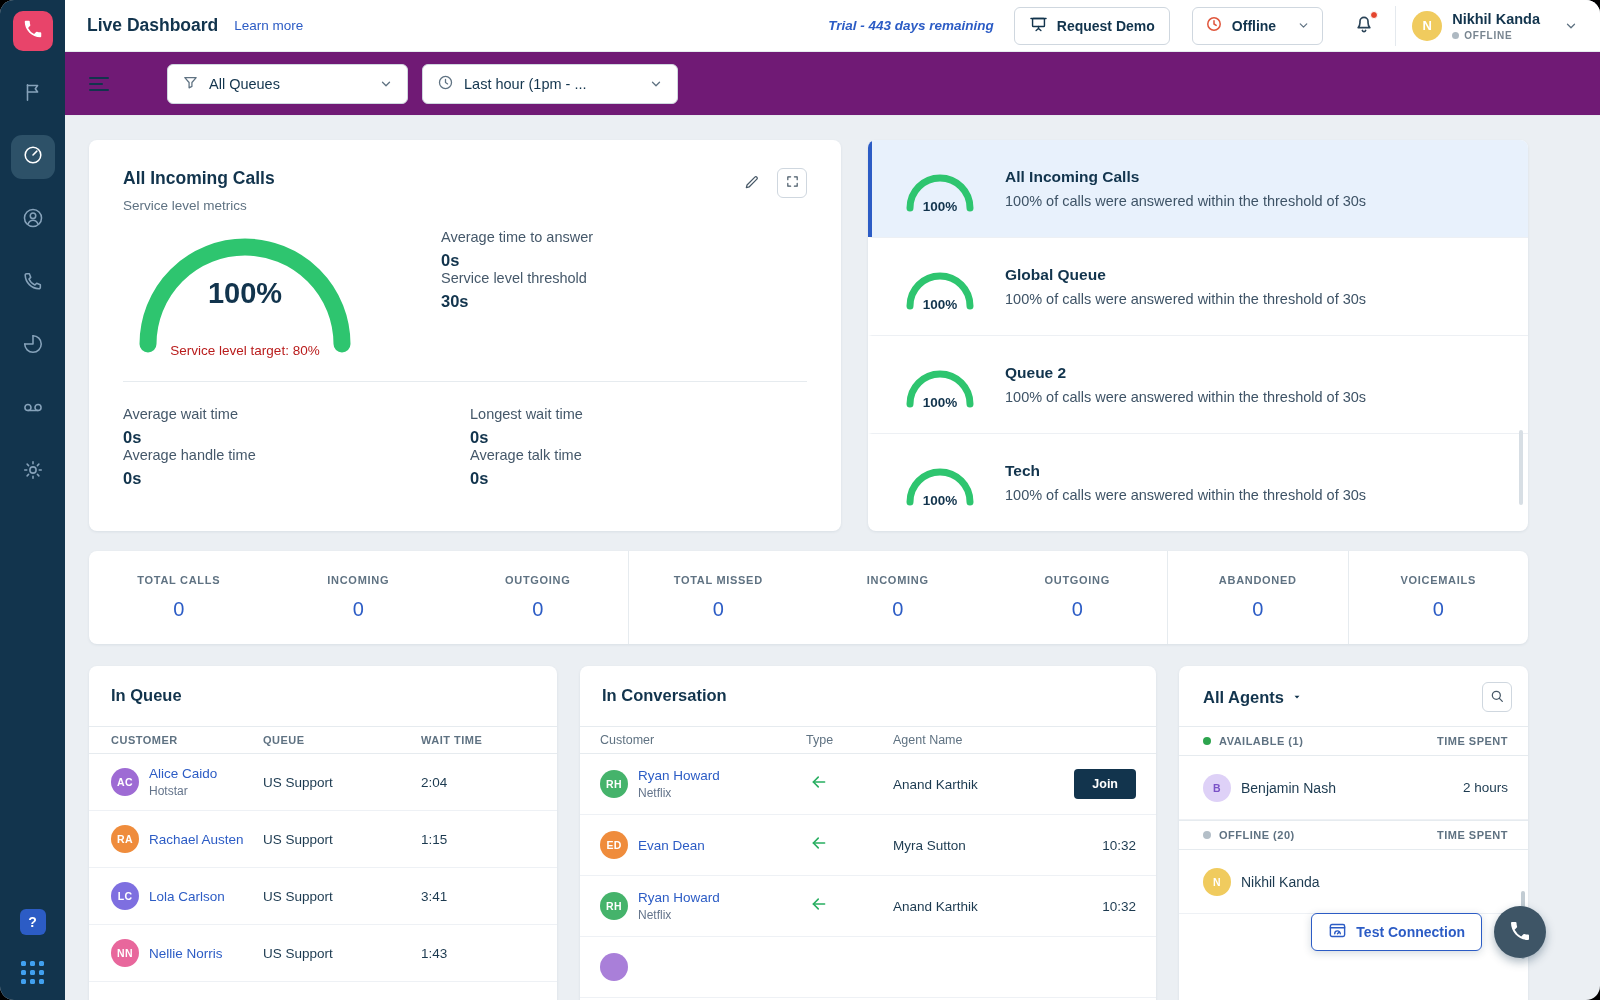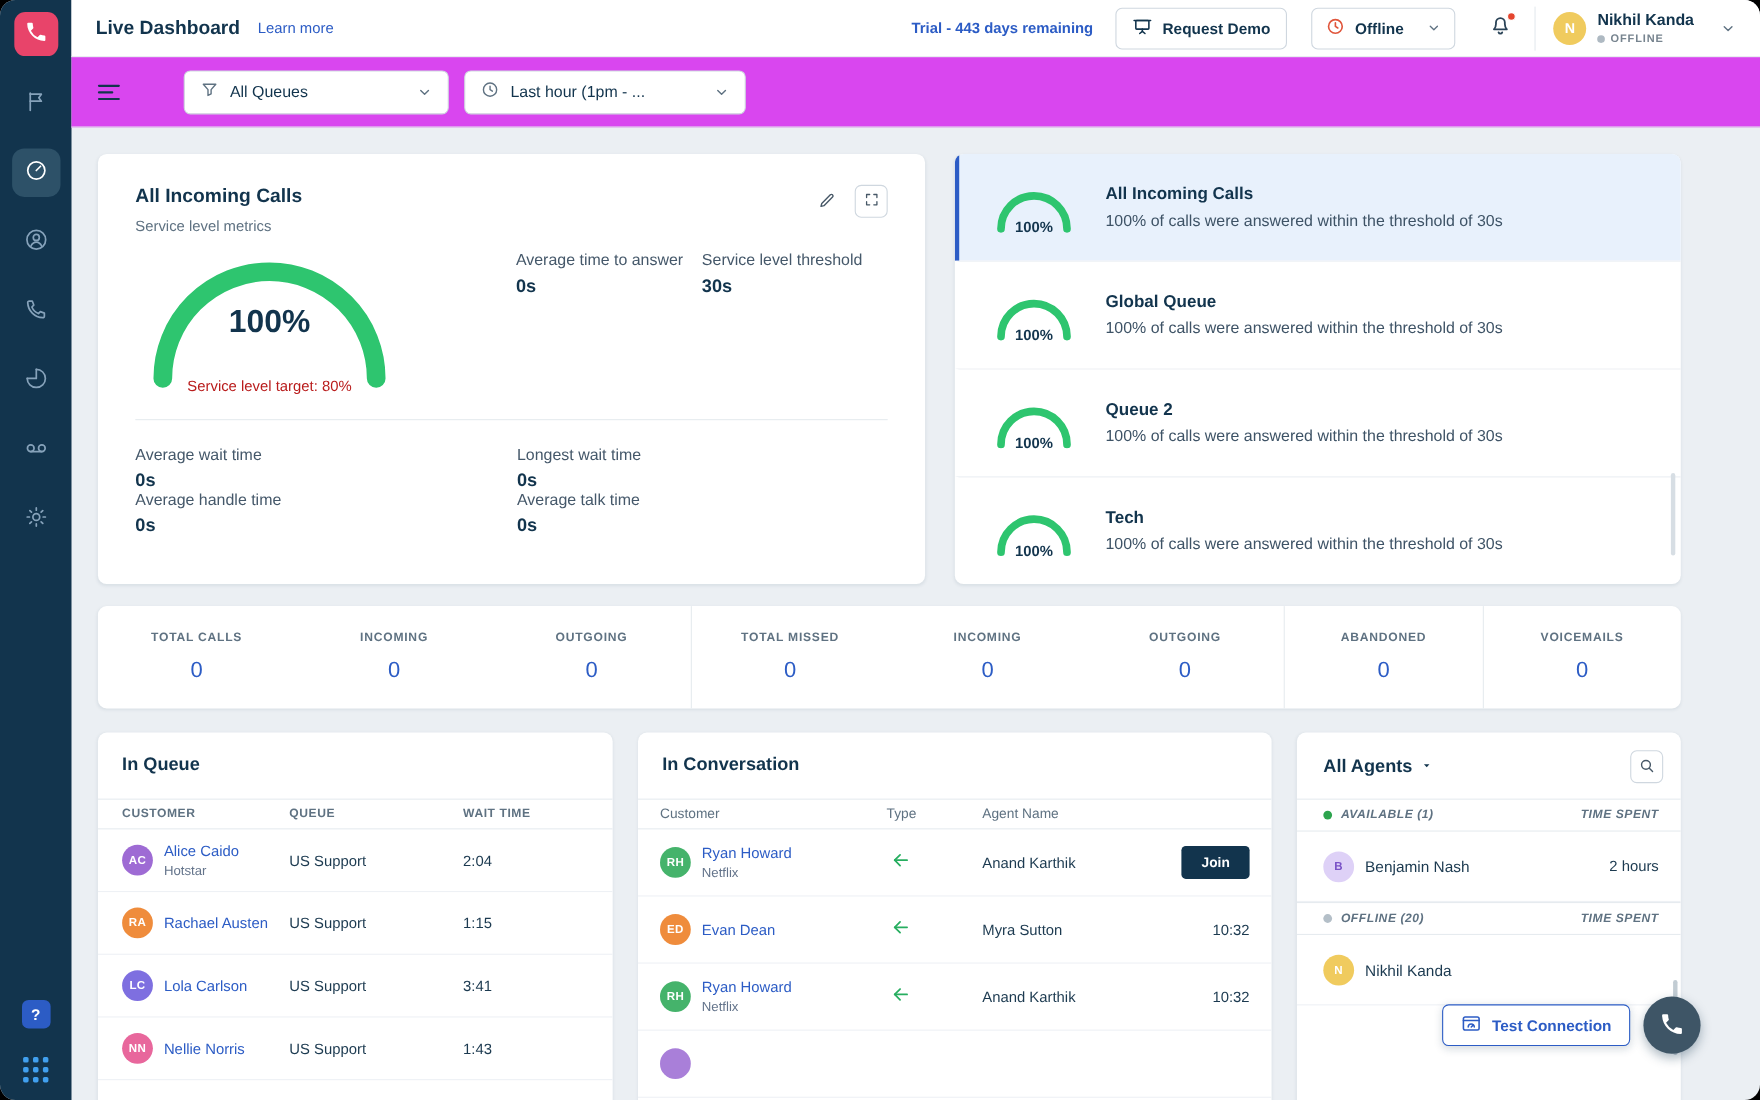--- a/index.html
+++ b/index.html
@@ -18,38 +18,38 @@
   .apps-grid { display:grid; grid-template-columns:repeat(3,5px); gap:4px; cursor:pointer; }
   .apps-grid i { width:5px; height:5px; border-radius:1.5px; background:#41a0ef; }
 
   
   .main { flex:1; display:flex; flex-direction:column; min-width:0; }
 
   .topbar { height:52px; background:#fff; border-bottom:1px solid #e6ebef; display:flex; align-items:center; padding:0 22px; flex-shrink:0; }
   .page-title { font-size:17.5px; font-weight:700; }
   .learn-more { margin-left:16px; font-size:13.5px; color:#2c5cc5; cursor:pointer; text-decoration:none; }
   .topbar .spacer { flex:1; }
-  .trial { font-size:13.5px; font-weight:700; color:#2c5cc5; margin-right:20px; }
+  .trial { font-size:13.5px; font-weight:700; color:#2c5cc5; margin-right:20px;font-style:italic; }
   .btn-outline { display:flex; align-items:center; gap:9px; height:38px; padding:0 14px; background:#fff; border:1px solid #cfd7df; border-radius:6px; font-size:14px; font-weight:600; color:#12344d; cursor:pointer; }
   .request-demo { margin-right:22px; }
   .presence { margin-right:26px; padding:0 12px; }
   .presence .chev { margin-left:12px; }
   .bell-wrap { position:relative; width:30px; height:30px; display:flex; align-items:center; justify-content:center; margin-right:16px; cursor:pointer; }
   .bell-dot { position:absolute; top:0; right:1px; width:8px; height:8px; border-radius:50%; background:#e4452e; border:1.5px solid #fff; }
   .v-divider { width:1px; height:40px; background:#e4e9ee; margin-right:16px; }
   .user-menu { display:flex; align-items:center; gap:10px; cursor:pointer; }
   .avatar { border-radius:50%; display:flex; align-items:center; justify-content:center; color:#fff; font-weight:700; flex-shrink:0; }
   .user-avatar { width:30px; height:30px; font-size:13px; }
   .user-name { font-size:14.5px; font-weight:700; }
   .user-status { display:flex; align-items:center; gap:5px; margin-top:3px; }
   .user-status i { width:7px; height:7px; border-radius:50%; background:#aeb9c2; }
   .user-status span { font-size:10px; font-weight:600; letter-spacing:.8px; color:#77848f; }
   .user-menu .chev { margin-left:14px; }
 
-  .toolbar { height:64px; background:#d946ef; border-bottom:1px solid #e6ebef; display:flex; align-items:center; padding:0 24px; flex-shrink:0; }
+  .toolbar { height:64px; background:#701a75; border-bottom:1px solid #e6ebef; display:flex; align-items:center; padding:0 24px; flex-shrink:0; }
   .menu-toggle { width:34px; height:34px; display:flex; flex-direction:column; justify-content:center; gap:4px; cursor:pointer; margin-right:44px; }
   .menu-toggle i { height:2px; border-radius:1px; background:#12344d; width:20px; }
   .menu-toggle i:nth-child(2) { width:14px; }
   .select-box { display:flex; align-items:center; gap:10px; height:40px; background:#fff; border:1px solid #cfd7df; border-radius:6px; padding:0 14px; font-size:14.5px; color:#12344d; cursor:pointer; }
   .select-box .chev { margin-left:auto; }
   .queue-select { width:241px; margin-right:14px; }
   .time-select  { width:256px; }
 
   .content { flex:1; padding:24px 72px 0 24px; overflow:hidden; }
   .card { background:#fff; border-radius:8px; box-shadow:0 1px 3px rgba(18,52,77,.08); }
@@ -61,21 +61,21 @@
   .card-head { display:flex; justify-content:space-between; align-items:flex-start; }
   .card-title { font-size:17.5px; font-weight:700; }
   .card-sub { font-size:13.5px; color:#5f7282; margin-top:9px; }
   .head-actions { display:flex; gap:10px; }
   .icon-btn { width:30px; height:30px; display:flex; align-items:center; justify-content:center; cursor:pointer; background:#fff; border:none; border-radius:6px; }
   .icon-btn.bordered { border:1px solid #cfd7df; }
   .gauge-row { display:flex; margin-top:14px; padding-left:6px; }
   .gauge-big { position:relative; width:232px; height:128px; flex-shrink:0; }
   .gauge-big-pct { position:absolute; top:50px; left:0; width:100%; text-align:center; font-size:29px; font-weight:700; }
   .gauge-big-target { position:absolute; bottom:-3px; left:-20px; width:272px; text-align:center; font-size:13.5px; color:#b91c1c; }
-  .answer-metrics { margin-left:108px; padding-top:2px; display:flex; flex-direction:row; gap:17px; }
+  .answer-metrics { margin-left:80px; padding-top:2px; display:flex; flex-direction:column; }
   .metric-label { font-size:14.5px; color:#45586a; }
   .metric-value { font-size:16.5px; font-weight:700; margin-top:6px; }
   .service-divider { border:none; border-top:1px solid #e6ebef; margin-top:26px; }
   .metrics-grid { display:grid; grid-template-columns:347px 1fr; margin-top:24px; }
 
   
   .queues-panel { flex:1; display:flex; flex-direction:column; overflow:hidden; position:relative; }
   .q-row { flex:1; display:flex; align-items:center; gap:27px; padding:0 20px 0 30px; border-left:4px solid transparent; cursor:pointer; }
   .q-row + .q-row { border-top:1px solid #edf0f4; }
   .q-row.active { background:#e8f1fc; border-left-color:#2c5cc5; }
@@ -116,21 +116,21 @@
   .action-cell { justify-self:end; }
   .join-btn { background:#12344d; color:#fff; border:none; border-radius:4px; font-size:12.5px; font-weight:600; padding:8px 18px; cursor:pointer; font-family:inherit; }
   .conv-time { font-size:13.5px; color:#1c3a50; }
 
   .agents-card { flex:1; overflow:hidden; position:relative; }
   .agents-head { display:flex; align-items:center; justify-content:space-between; padding:16px 16px 14px 24px; }
   .agents-title { display:flex; align-items:center; gap:7px; font-size:16.5px; font-weight:700; cursor:pointer; }
   .section-head { display:flex; align-items:center; justify-content:space-between; height:30px; padding:0 20px 0 24px; border-top:1px solid #e6ebef; border-bottom:1px solid #e6ebef; }
   .section-left { display:flex; align-items:center; gap:8px; }
   .presence-dot { width:8px; height:8px; border-radius:50%; }
-  .section-label, .section-right { font-size:11px; font-weight:700; letter-spacing:.5px; color:#5f7282;font-style:italic; }
+  .section-label, .section-right { font-size:11px; font-weight:700; letter-spacing:.5px; color:#5f7282; }
   .agent-row { display:flex; align-items:center; height:64px; padding:0 20px 0 24px; border-bottom:1px solid #eef1f5; }
   .agent-row .cust-cell { flex:1; }
   .agent-name { font-size:14px; color:#1c3a50; }
   .agent-time { font-size:13.5px; color:#1c3a50; }
   .agents-scroll-thumb { position:absolute; right:3px; top:225px; width:4px; height:68px; border-radius:2px; background:#c2ccd3; cursor:pointer; }
 
   
   .test-conn { position:absolute; right:118px; bottom:49px; display:flex; align-items:center; gap:9px; height:38px; padding:0 16px; background:#fff; border:1.5px solid #2c5cc5; border-radius:6px; color:#2c5cc5; font-size:14px; font-weight:700; font-family:inherit; cursor:pointer; box-shadow:0 2px 8px rgba(18,52,77,.18); }
   .fab { position:absolute; right:54px; bottom:42px; width:52px; height:52px; border-radius:50%; background:#3e5566; border:none; display:flex; align-items:center; justify-content:center; cursor:pointer; box-shadow:0 4px 10px rgba(18,52,77,.35); }
 

